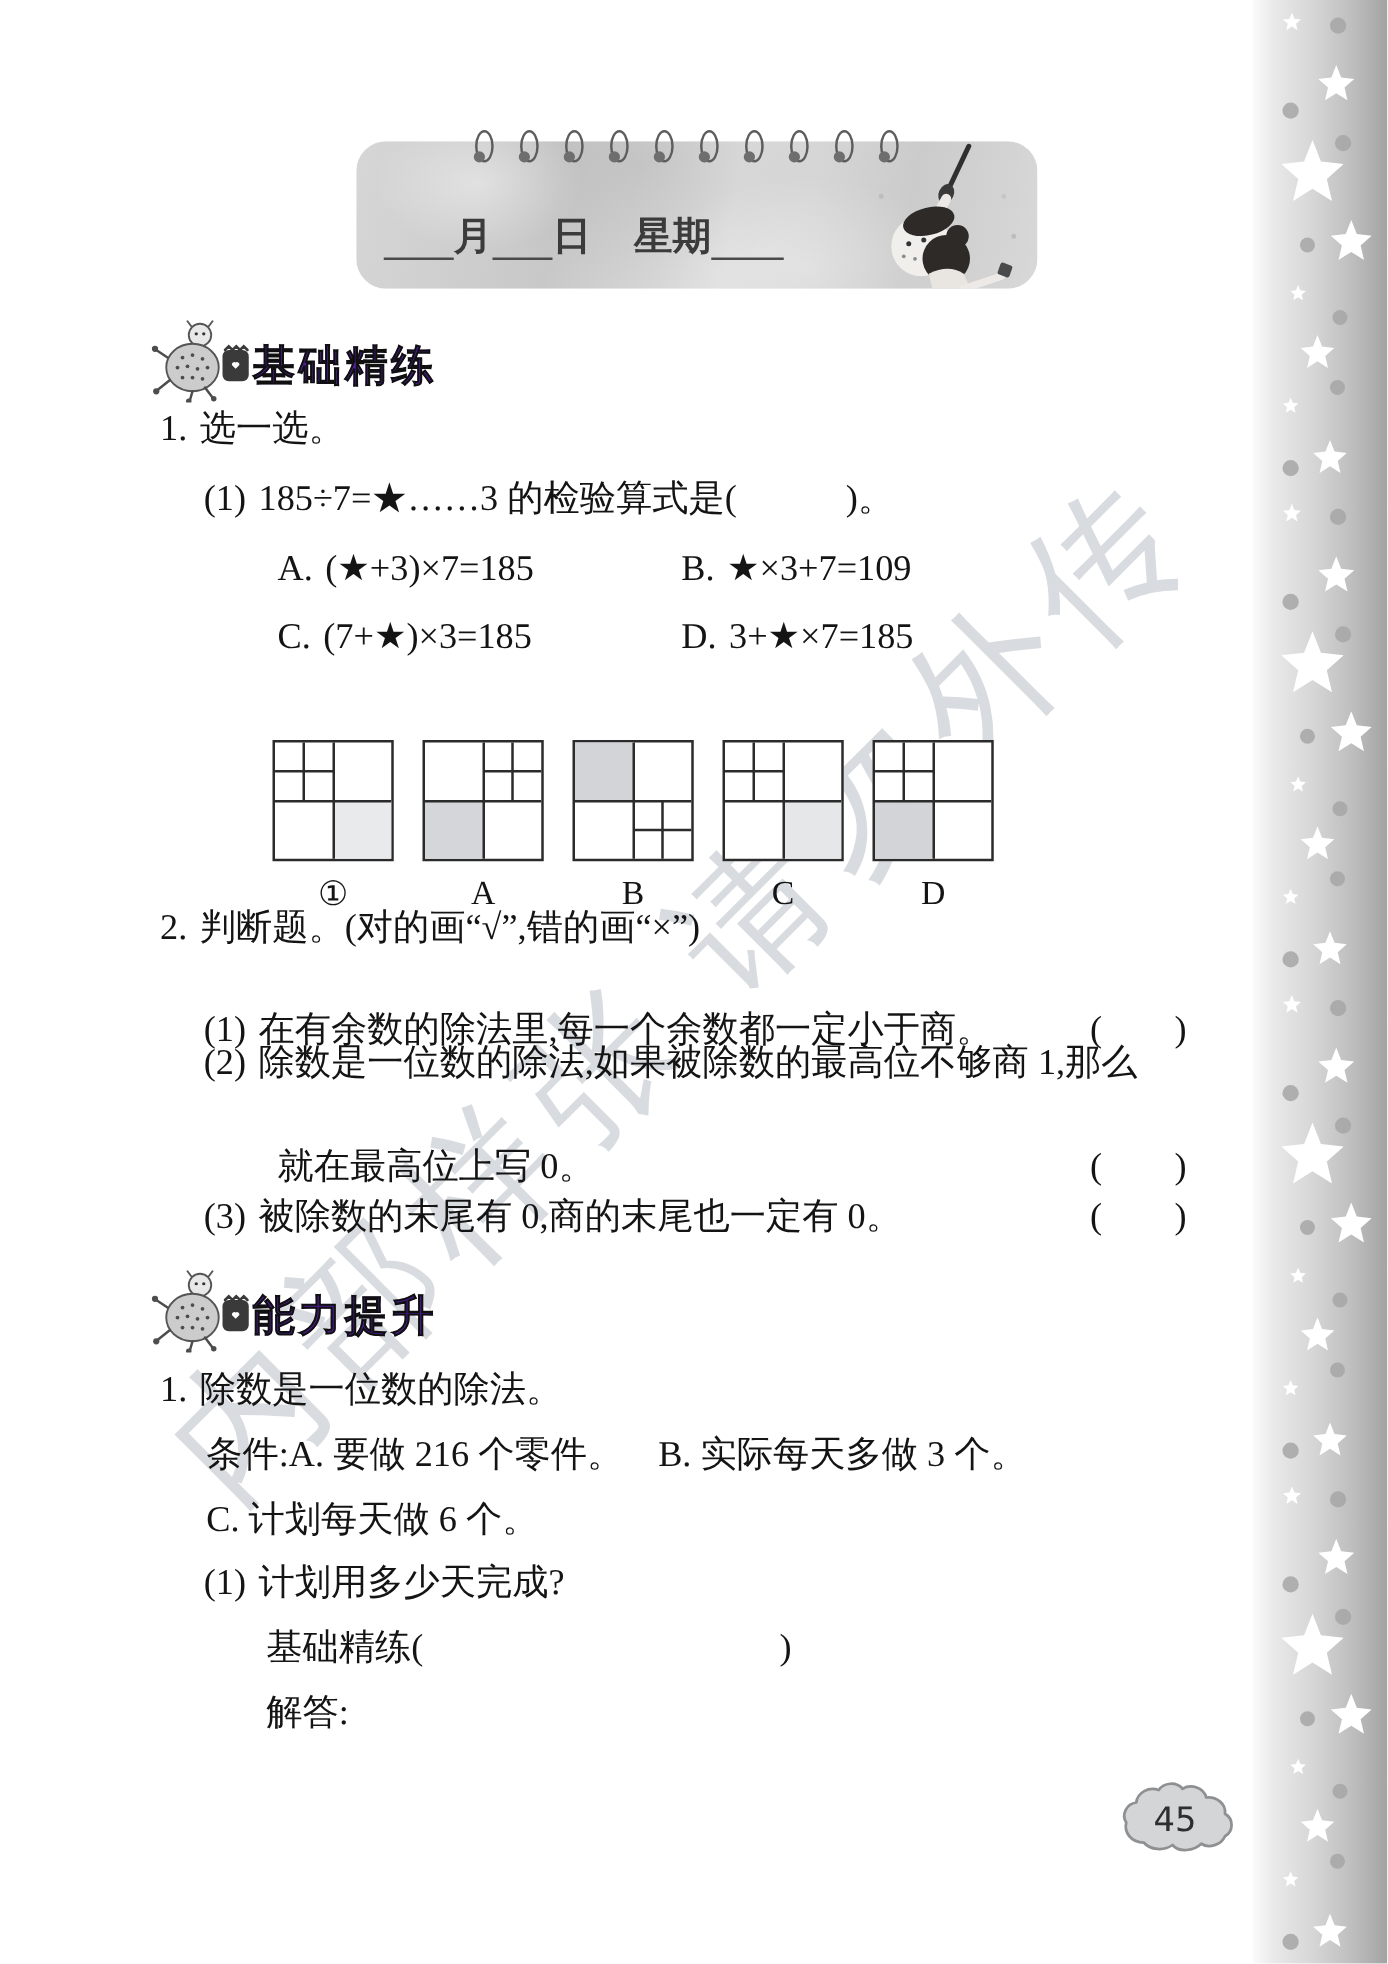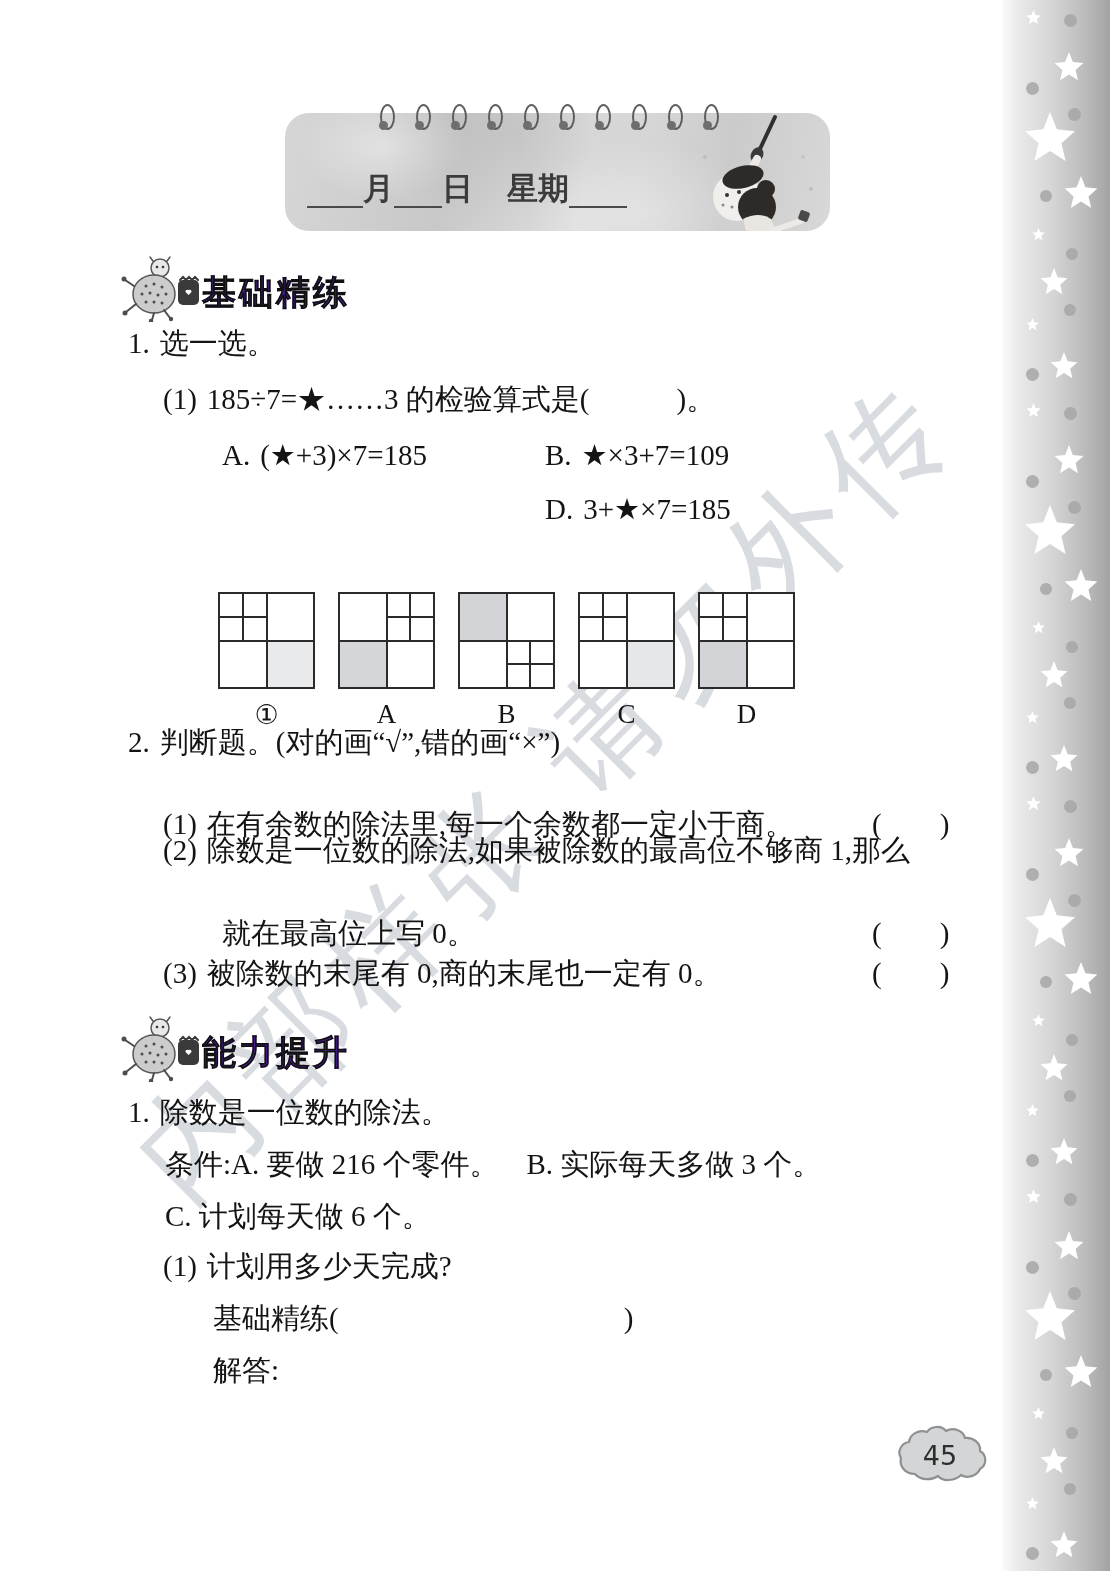--- a/index.html
+++ b/index.html
@@ -250,20 +250,23 @@
   </div>
   <div class="line" style="left:163px;top:381px">
     <span class="num">(1)</span><span>185÷7=★……3 的检验算式是(　　　)。</span>
   </div>
   <div class="line" style="left:222px;top:437px">
     <span class="num">A.</span><span>(★+3)×7=185</span>
   </div>
   <div class="line" style="left:545px;top:437px">
     <span class="num">B.</span><span>★×3+7=109</span>
   </div>
+  <div class="line" style="left:222px;top:491px">
+    <span class="num">C.</span><span>(7+★)×3=185</span>
+  </div>
   <div class="line" style="left:545px;top:491px">
     <span class="num">D.</span><span>3+★×7=185</span>
   </div>
 
   <div class="figure-row">
       <div class="figwrap">
         <div class="fig">
           <div class="quad" style="left: 50%; top: 50%; background: rgb(233, 234, 236);"></div>
           <div class="vline" style="left: 50%; top: 0px; height: 100%;"></div>
           <div class="hline" style="top: 50%; left: 0px; width: 100%;"></div>

